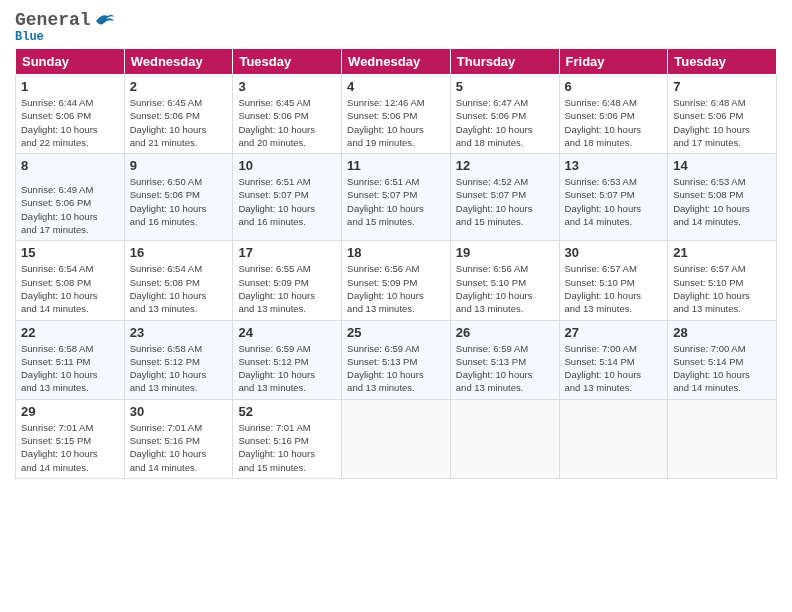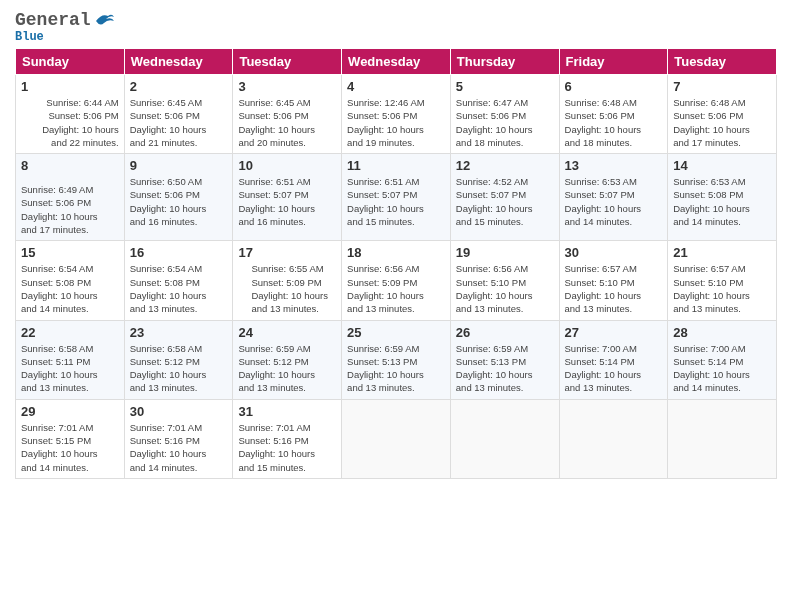--- a/index.html
+++ b/index.html
@@ -120,21 +120,21 @@
           <th>Wednesday</th>
           <th>Thursday</th>
           <th>Friday</th>
           <th>Tuesday</th>
         </tr>
     </thead>
     <tbody id="calendar-body">
         <tr>
           <td>
             <span class="day-number">1</span>
-            <div class="day-info" style="white-space: pre-line; text-align: right;">Sunrise: 6:44 AM
+            <div class="day-info" style="white-space: pre-line;">Sunrise: 6:44 AM
 Sunset: 5:06 PM
 Daylight: 10 hours
 and 22 minutes.</div>
           </td>
           <td>
             <span class="day-number">2</span>
             <div class="day-info" style="white-space: pre-line;">Sunrise: 6:45 AM
 Sunset: 5:06 PM
 Daylight: 10 hours
 and 21 minutes.</div>
@@ -236,21 +236,21 @@
           </td>
           <td>
             <span class="day-number">16</span>
             <div class="day-info" style="white-space: pre-line;">Sunrise: 6:54 AM
 Sunset: 5:08 PM
 Daylight: 10 hours
 and 13 minutes.</div>
           </td>
           <td>
             <span class="day-number">17</span>
-            <div class="day-info" style="white-space: pre-line; margin-left: 13px;">Sunrise: 6:55 AM
+            <div class="day-info" style="white-space: pre-line;">Sunrise: 6:55 AM
 Sunset: 5:09 PM
 Daylight: 10 hours
 and 13 minutes.</div>
           </td>
           <td>
             <span class="day-number">18</span>
             <div class="day-info" style="white-space: pre-line;">Sunrise: 6:56 AM
 Sunset: 5:09 PM
 Daylight: 10 hours
 and 13 minutes.</div>
@@ -337,21 +337,21 @@
 and 14 minutes.</div>
           </td>
           <td>
             <span class="day-number">30</span>
             <div class="day-info" style="white-space: pre-line;">Sunrise: 7:01 AM
 Sunset: 5:16 PM
 Daylight: 10 hours
 and 14 minutes.</div>
           </td>
           <td>
-            <span class="day-number">31</span>
+            <span class="day-number">52</span>
             <div class="day-info" style="white-space: pre-line;">Sunrise: 7:01 AM
 Sunset: 5:16 PM
 Daylight: 10 hours
 and 15 minutes.</div>
           </td>
           <td class="empty-cell"></td>
           <td class="empty-cell"></td>
           <td class="empty-cell"></td>
           <td class="empty-cell"></td>
         </tr>

